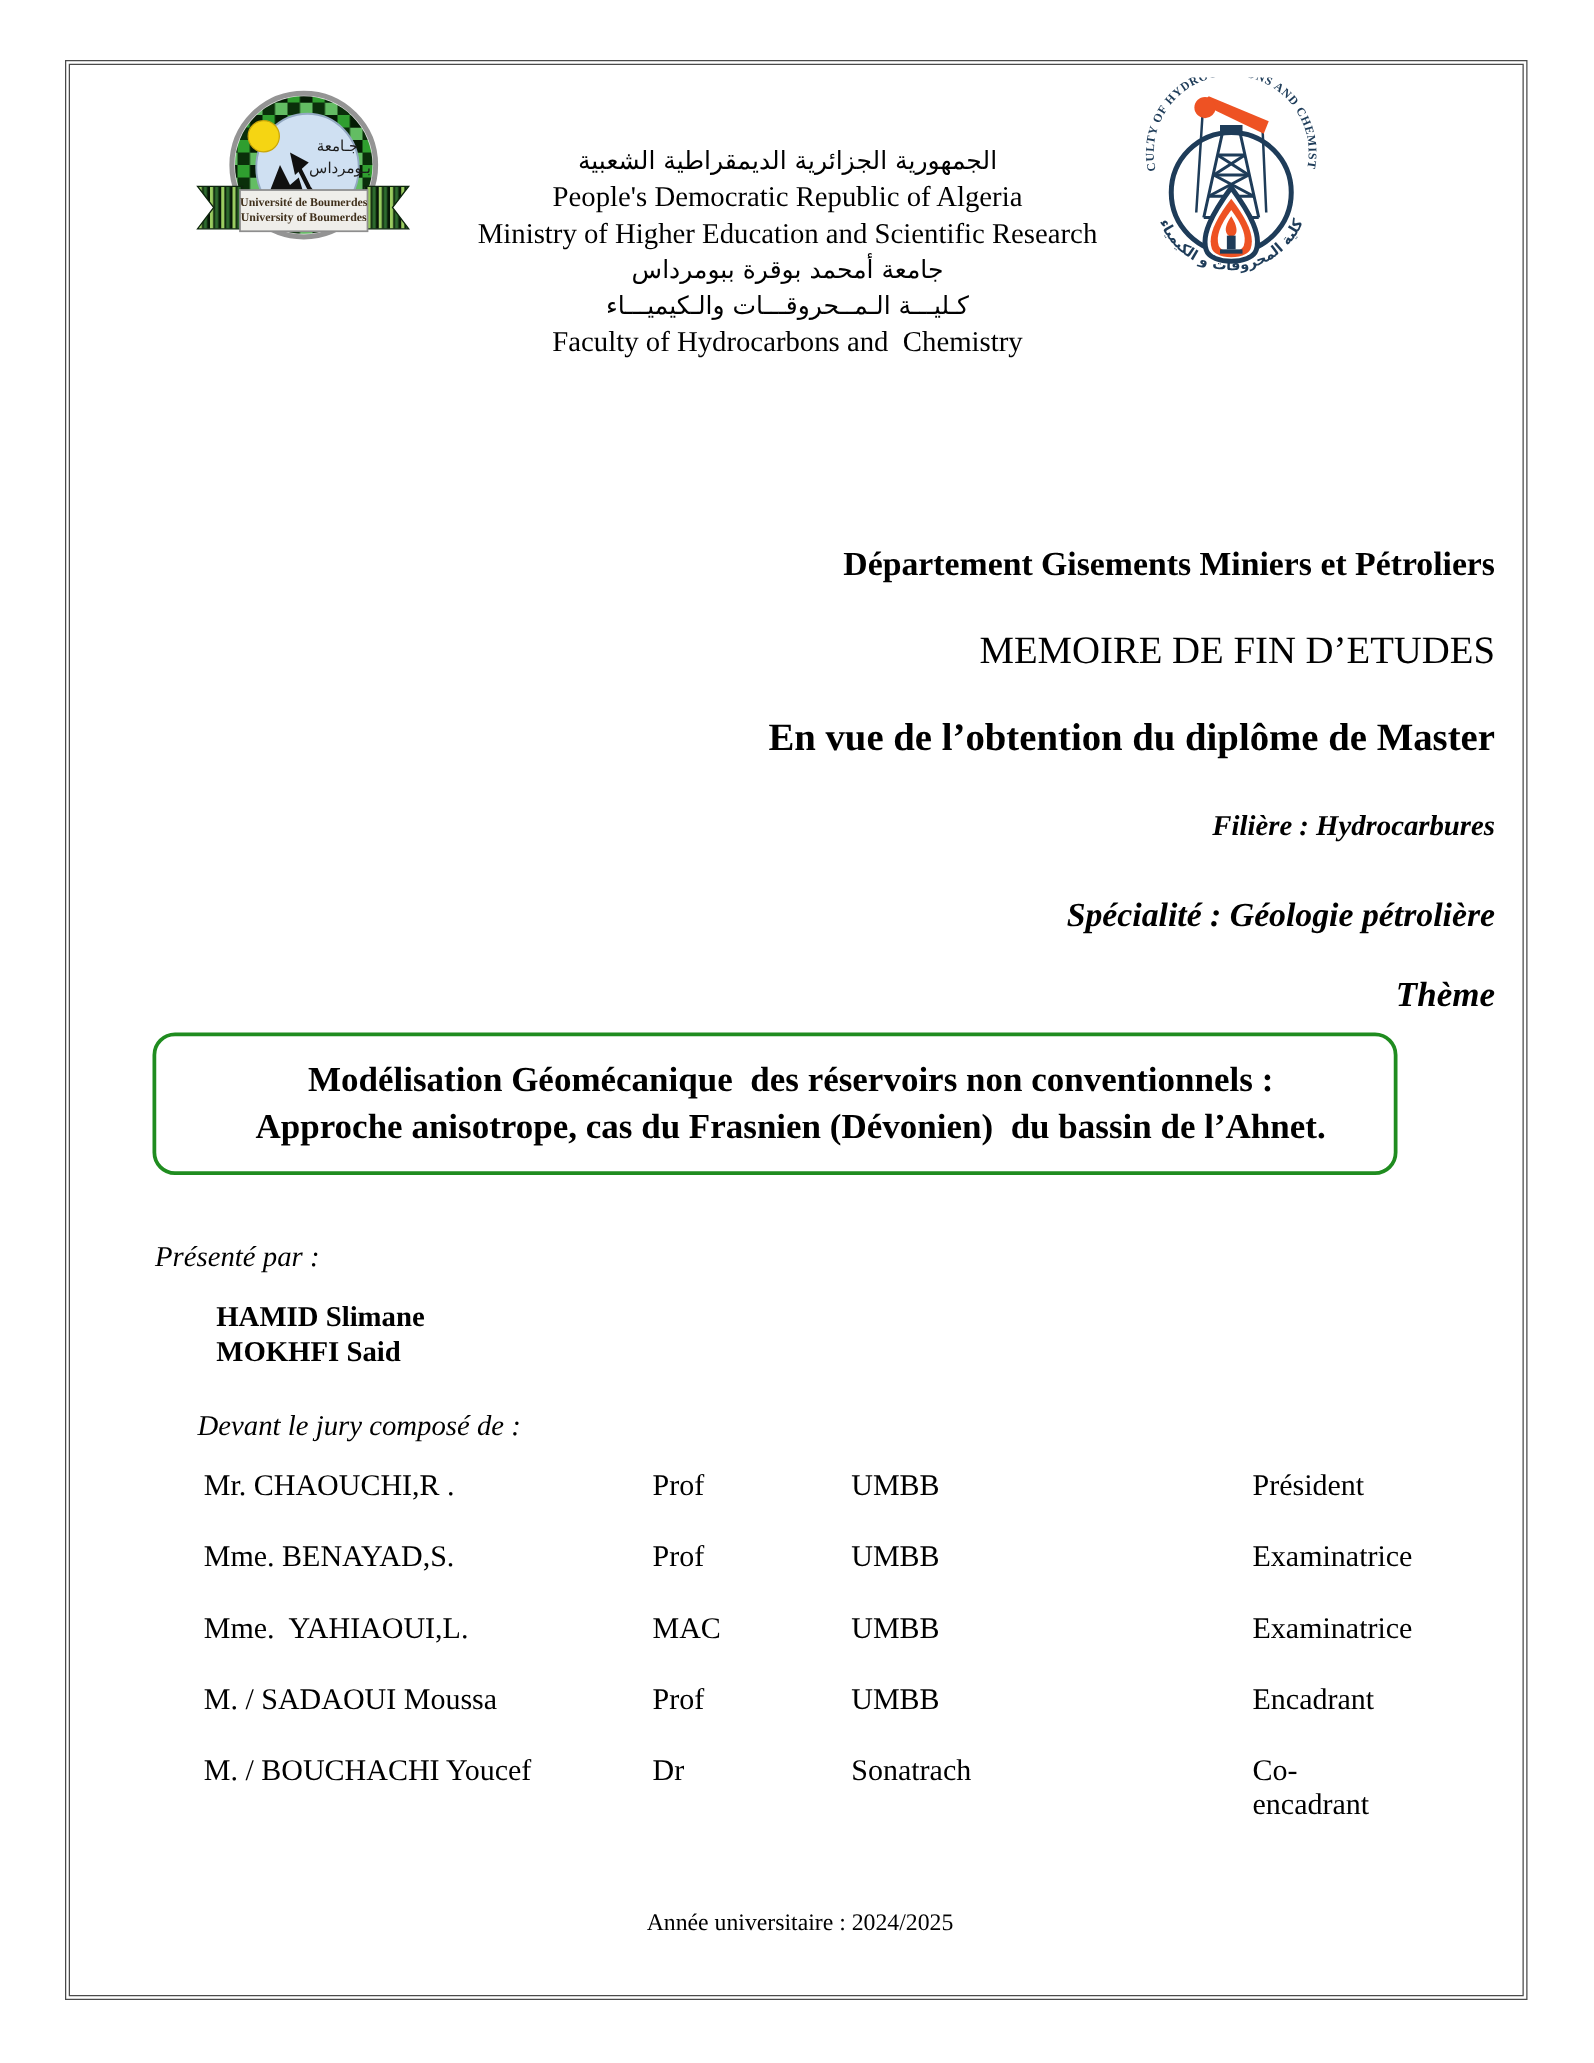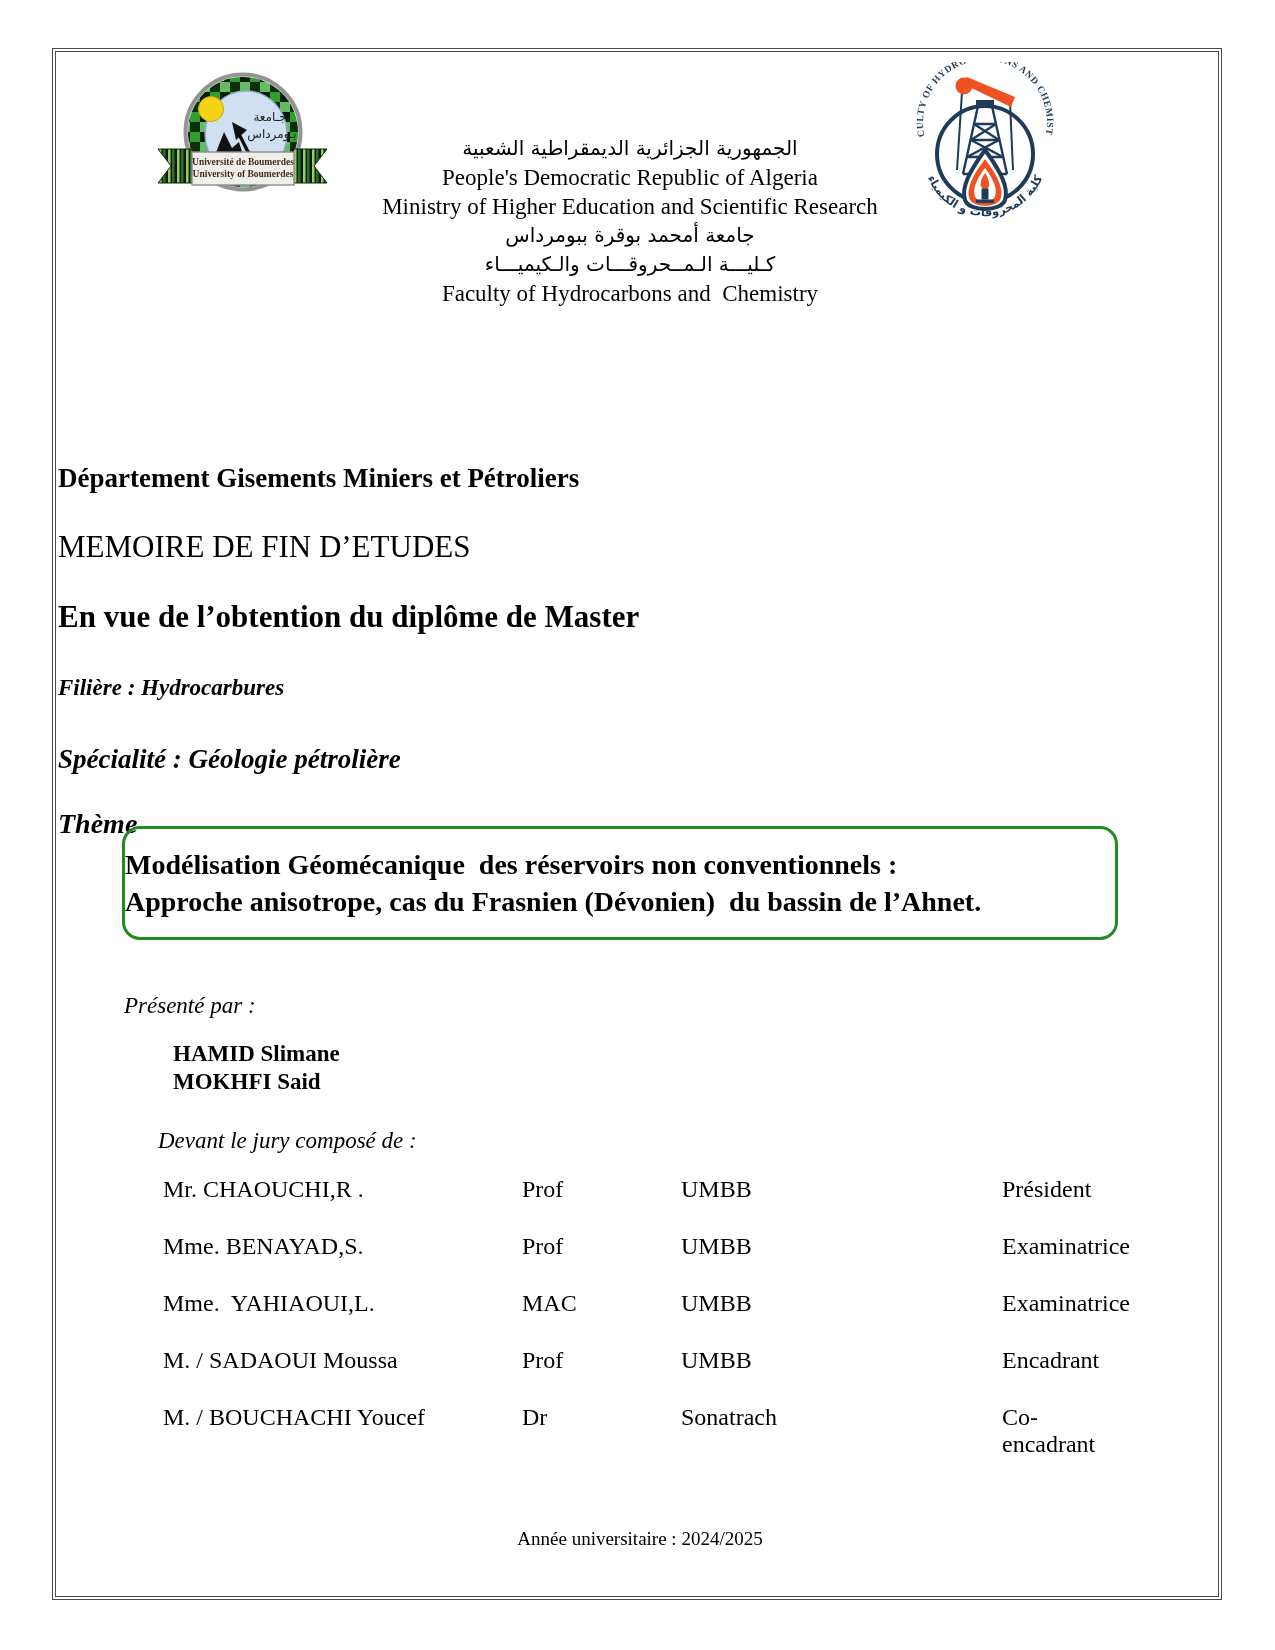--- a/index.html
+++ b/index.html
@@ -6,35 +6,36 @@
   body{
     position:relative;width:1275px;height:1650px;
     font-family:"Liberation Serif","DejaVu Serif",serif;color:#000;
     overflow:hidden;
   }
   .abs{position:absolute;}
   .page-frame{
     left:52px;top:48px;width:1170px;height:1552px;
     border:4px double #4a4a4a;box-sizing:border-box;
   }
-  .hdr-block{left:280px;top:134px;width:700px;text-align:center;}
+  .hdr-block{left:280px;top:114px;width:700px;text-align:center;}
   .hdr-ar{font-family:"DejaVu Sans",sans-serif;font-size:20px;line-height:29px;direction:rtl;}
   .hdr-en{font-size:23px;line-height:29px;white-space:pre-wrap;}
-  .center-line{left:58px;width:1150px;text-align:left;margin-top:27px;}
+  .center-line{left:46px;width:1150px;text-align:right;}
   .t-dept{top:436px;font-size:27px;font-weight:bold;}
   .t-mem{top:502px;font-size:31px;font-weight:normal;}
   .t-purpose{top:572px;font-size:31px;font-weight:bold;}
   .t-filiere{top:648px;font-size:23px;font-weight:bold;font-style:italic;}
   .t-spec{top:717px;font-size:27px;font-weight:bold;font-style:italic;}
   .t-theme{top:781px;font-size:28px;font-weight:bold;font-style:italic;}
   .theme-box{
     left:122px;top:826px;width:996px;height:114px;box-sizing:border-box;
     border:3px solid #1f8c1f;border-radius:18px;
     display:flex;flex-direction:column;justify-content:center;
-    text-align:left;
+    text-align:center;
+    padding-left:25px;
   }
   .theme-box div{font-size:28px;font-weight:bold;line-height:37px;white-space:pre-wrap;}
   .presented-label{left:124px;top:993px;font-size:23px;font-style:italic;}
   .students{left:173px;top:1040px;font-size:23px;font-weight:bold;line-height:28px;}
   .jury-label{left:158px;top:1128px;font-size:23px;font-style:italic;}
   .jury-row{left:0;width:1085px;height:30px;font-size:24px;}
   .jury-row span{position:absolute;top:0;white-space:pre-wrap;}
   .jc-name{left:163px;}
   .jc-grade{left:522px;}
   .jc-inst{left:681px;}

